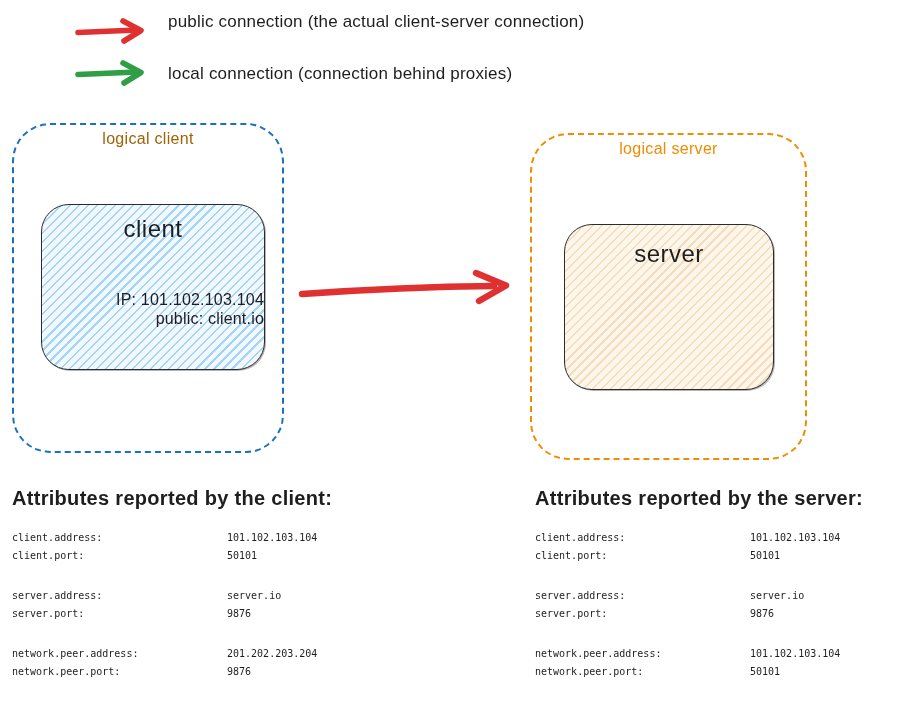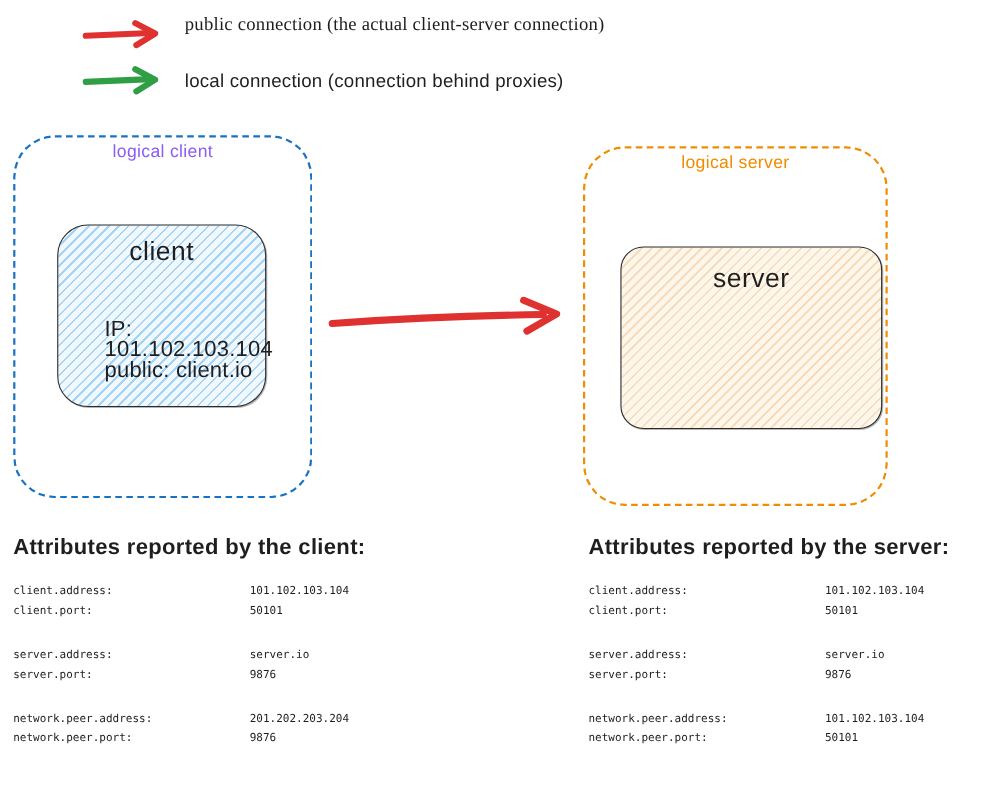--- a/index.html
+++ b/index.html
@@ -38,57 +38,57 @@
   .lbox.server { left: 530px; top: 122px; width: 277px; height: 327px; border-color: #f08c00; margin-top: 11px; }
   .lbox-label {
     position: absolute;
     top: 5px;
     left: 0;
     width: 100%;
     text-align: center;
     font-size: 16px;
     letter-spacing: 0.3px;
   }
-  .lbox.client .lbox-label { color: #8b5cf6; }
+  .lbox.client .lbox-label { color: #a16207; }
   .lbox.server .lbox-label { color: #f08c00; }
   
   .node {
     position: absolute;
     box-sizing: border-box;
     border: 1.7px solid #2b2b2b;
     border-radius: 28px;
     box-shadow: 1px 1px 0 rgba(43,43,43,0.35);
   }
   .node.client-node {
-    left: 38px; top: 79px; width: 190px; height: 166px;
+    left: 27px; top: 79px; width: 224px; height: 166px;
     background-color: #f1f8fe;
     background-image: repeating-linear-gradient(135deg,
       rgba(150,205,246,0.85) 0px, rgba(150,205,246,0.85) 1.6px,
       transparent 1.6px, transparent 6.4px);
   }
   .node.server-node {
-    left: 32px; top: 89px; width: 238px; height: 166px;
+    left: 32px; top: 89px; width: 210px; height: 166px;
     background-color: #fdf7eb;
     background-image: repeating-linear-gradient(135deg,
       rgba(243,198,148,0.55) 0px, rgba(243,198,148,0.55) 1.6px,
       transparent 1.6px, transparent 6.4px);
-    border-radius: 21px;
   }
   .node-title {
     text-align: center;
     font-size: 24px;
     letter-spacing: 0.5px;
     line-height: 30px;
   }
   .client-node .node-title { margin-top: 9px; }
   .server-node .node-title { margin-top: 14px; }
   .node-lines {
-    font-size: 20px;
+    font-size: 16px;
     line-height: 19px;
     letter-spacing: 0.2px;
+    text-align: right;
   }
   .client-node .node-lines { margin-top: 46px; padding-left: 42px; }
   .server-node .node-lines { margin-top: 38px; padding-left: 20px; }
   
   .mid-arrow { position: absolute; left: 296px; top: 268px; }
   
   .attrs { position: absolute; top: 484px; width: 372px; }
   .attrs.attrs-client { left: 12px; }
   .attrs.attrs-server { left: 535px; }
   .attrs-title {
@@ -113,21 +113,21 @@
 </head>
 <body>
 
 <div class="page">
 
   <div class="legend-row">
     <svg class="legend-arrow" style="left:74px; top:16px;" width="82" height="30" viewBox="0 0 82 30">
       <path d="M4,16.5 L63,14" fill="none" stroke-width="5.6" stroke-linecap="round" stroke="#e03131"></path>
       <path d="M49,5 L67,14.5 L50,25" fill="none" stroke-width="5.6" stroke-linecap="round" stroke-linejoin="round" stroke="#e03131"></path>
     </svg>
-    <span class="legend-label" style="top:11px;font-family:Liberation Serif, serif;">public connection (the actual client-server connection)</span>
+    <span class="legend-label" style="top:11px;">public connection (the actual client-server connection)</span>
   </div>
 
   <div class="legend-row">
     <svg class="legend-arrow" style="left:74px; top:58px;" width="82" height="30" viewBox="0 0 82 30">
       <path d="M4,16.5 L63,14" fill="none" stroke-width="5.6" stroke-linecap="round" stroke="#2f9e44"></path>
       <path d="M49,5 L67,14.5 L50,25" fill="none" stroke-width="5.6" stroke-linecap="round" stroke-linejoin="round" stroke="#2f9e44"></path>
     </svg>
     <span class="legend-label" style="top:63px;">local connection (connection behind proxies)</span>
   </div>
 

